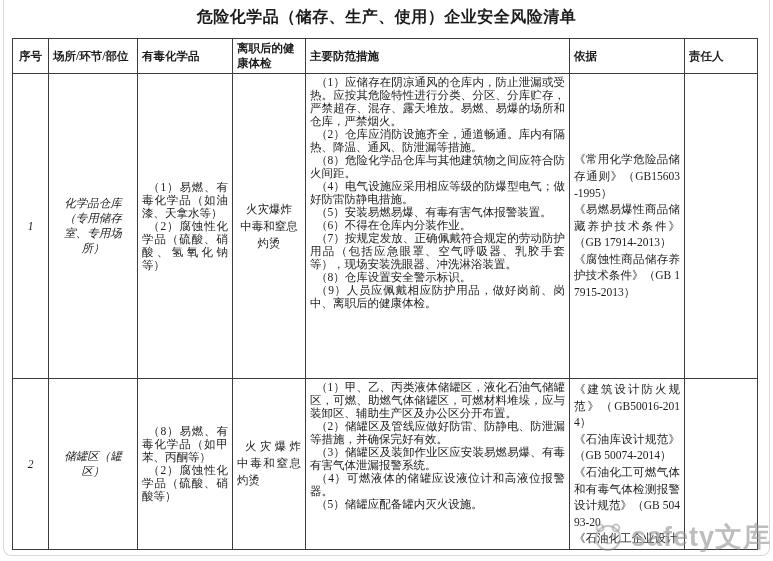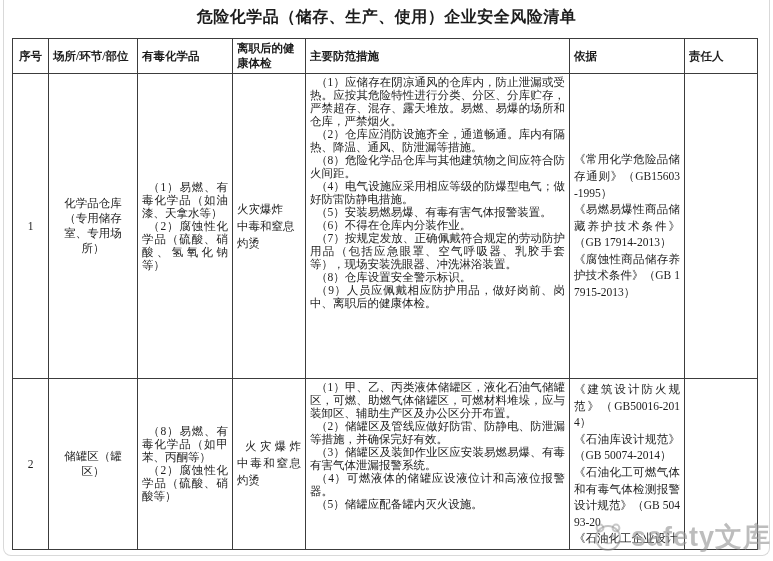--- a/index.html
+++ b/index.html
@@ -57,33 +57,34 @@
   tr.r-section { height: 16px; }
   tr.r-one { height: 305px; }
   tr.r-two { height: 147px; }
   td.section-cell {
     font-weight: bold;
     padding: 1px 4px 1px 8px;
     font-size: 11.5px;
   }
   td.cell { padding: 2px 4px; }
   td.v-top { vertical-align: top; }
-  td.t-center { text-align: center; }
+  td.t-center { text-align: center; font-style: italic; }
   .para {
     text-align: justify;
     text-indent: 6px;
     line-height: 13px;
     word-break: break-all;
   }
   .para-basis {
     text-align: justify;
     line-height: 16.6px;
     word-break: break-all;
   }
   .acc-line {
+    text-align: center;
     line-height: 17px;
   }
   .acc-wrap {
     text-align: justify;
     text-indent: 8px;
     line-height: 17px;
     word-break: break-all;
   }
   .watermark {
     position: absolute;

